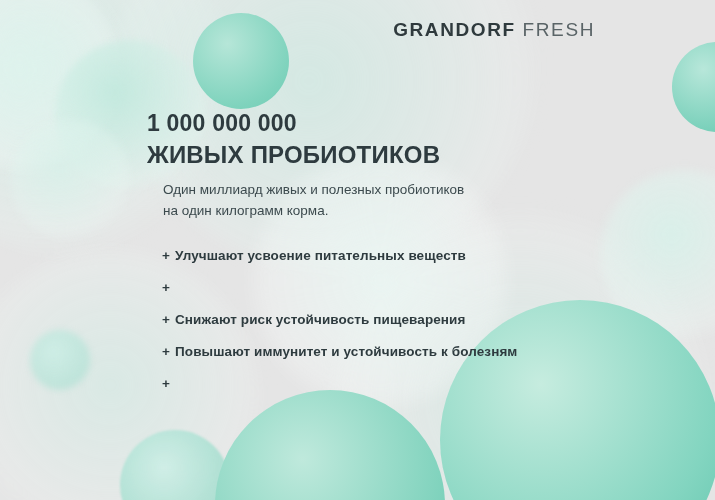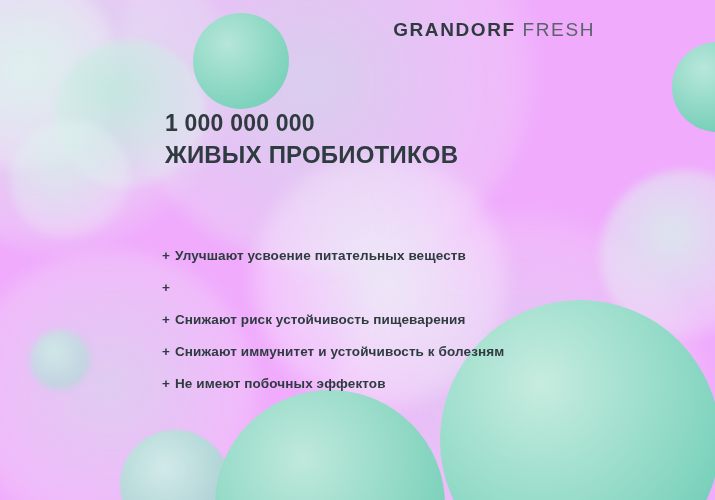--- a/index.html
+++ b/index.html
@@ -8,21 +8,21 @@
     background: #ffffff;
   }
   body {
     font-family: "Liberation Sans", sans-serif;
   }
   .canvas {
     position: relative;
     width: 715px;
     height: 500px;
     overflow: hidden;
-    background: #f0abfc;
+    background: #e5e5e5;
   }
   
   .bg-layer {
     position: absolute;
     inset: 0;
     overflow: hidden;
   }
   .bubble {
     position: absolute;
     border-radius: 50%;
@@ -142,21 +142,21 @@
   .brand .strong {
     font-weight: bold;
     color: #2f3a3d;
   }
   .brand .light {
     font-weight: normal;
     color: #5a6467;
   }
   .headline {
     position: absolute;
-    left: 165px;
+    left: 147px;
     top: 108px;
     font-size: 23px;
     font-weight: bold;
     color: #2e3b3f;
     line-height: 1.35;
     letter-spacing: 0.2px;
   }
   .headline .line2 {
     display: block;
     font-size: 24px;
@@ -224,37 +224,40 @@
 
     <div class="brand">
       <span class="strong">GRANDORF</span><span>&nbsp;</span><span class="light">FRESH</span>
     </div>
 
     <div class="headline">
       <span>1 000 000 000</span>
       <span class="line2">ЖИВЫХ ПРОБИОТИКОВ</span>
     </div>
 
+    <div class="subtext">
+      <div>Один миллиард живых и полезных пробиотиков</div>
+      <div>на один килограмм корма.</div>
+    </div>
 
     <div class="benefits">
       <div class="benefit">
         <span class="plus">+</span>
         <span class="btext">Улучшают усвоение питательных веществ</span>
       </div>
       <div class="benefit">
         <span class="plus">+</span>
       </div>
       <div class="benefit">
         <span class="plus">+</span>
         <span class="btext">Снижают риск устойчивость пищеварения</span>
       </div>
       <div class="benefit">
         <span class="plus">+</span>
-        <span class="btext">Снижают иммунитет и устойчивость к болезням</span>
-      </div>
-      <div class="benefit">
-        <span class="plus">+</span>
-        <span class="btext">Не имеют побочных эффектов</span>
+        <span class="btext">Повышают иммунитет и устойчивость к болезням</span>
+      </div>
+      <div class="benefit">
+        <span class="plus">+</span>
       </div>
     </div>
 
   </div>
 </div>
 
 </body></html>

